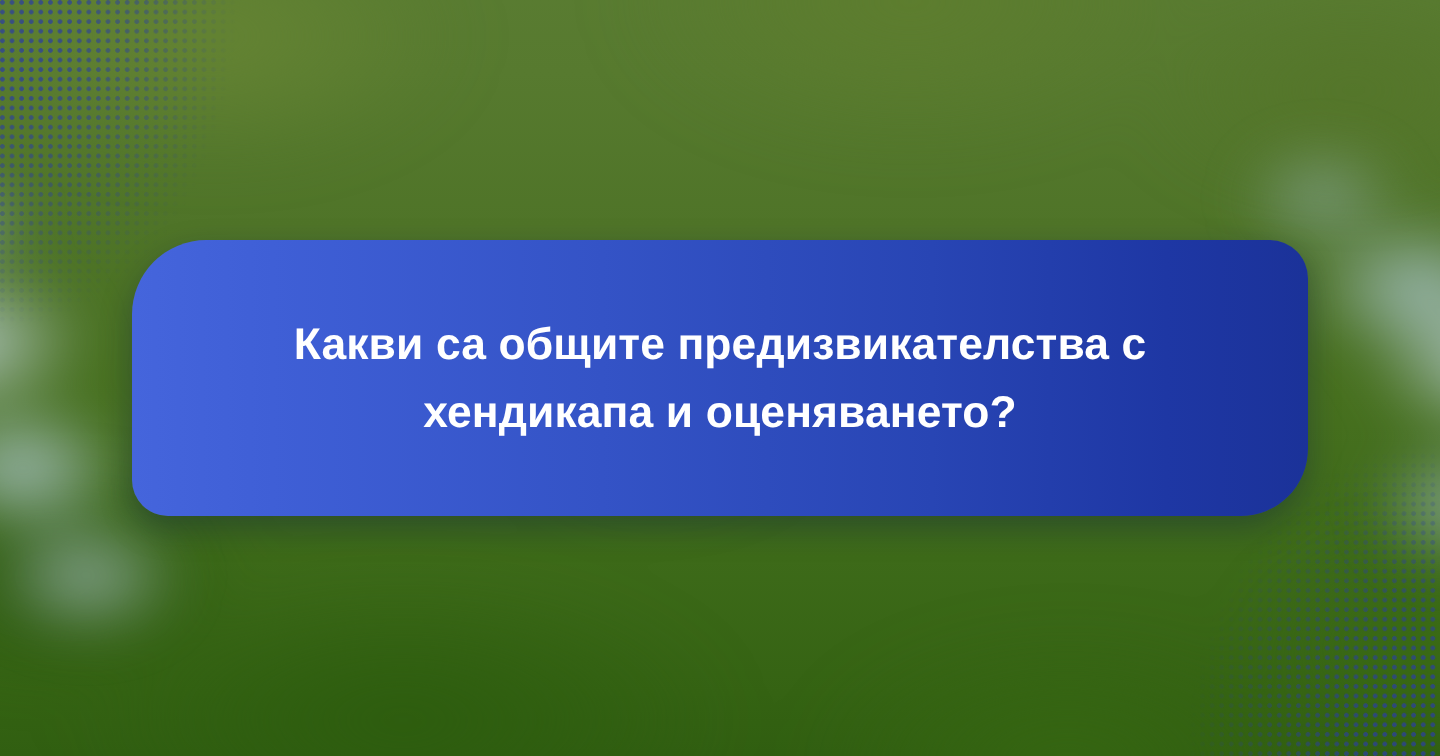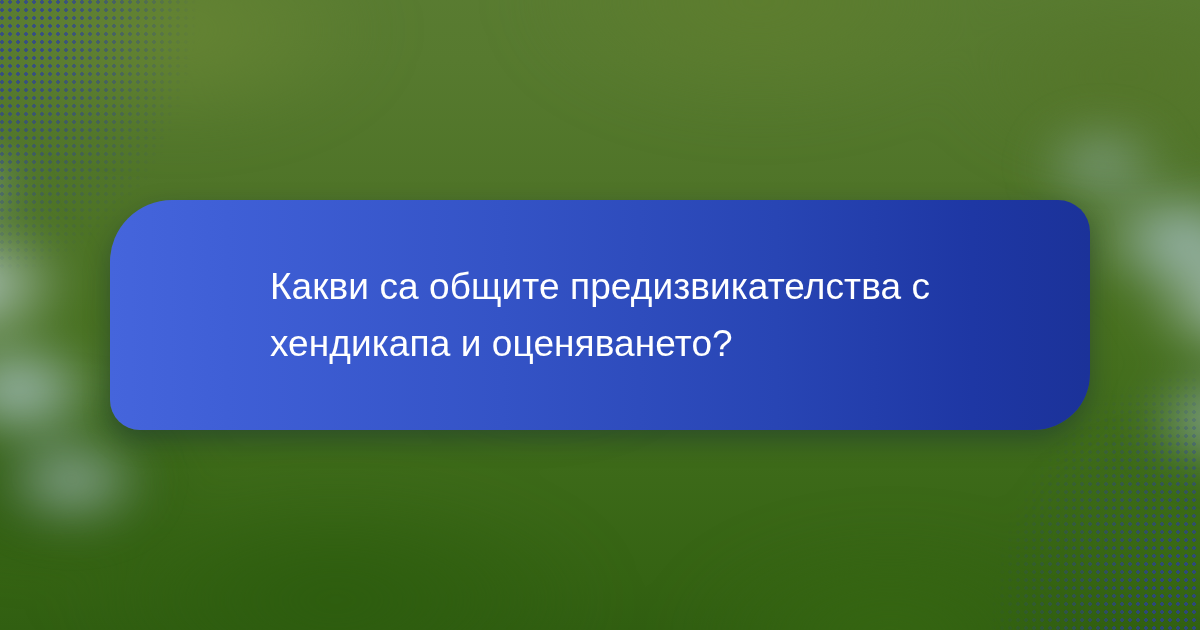--- a/index.html
+++ b/index.html
@@ -106,22 +106,23 @@
     justify-content: center;
     box-sizing: border-box;
     padding: 0 70px;
   }
 
   #quote-text {
     margin: 0;
     color: #ffffff;
     font-family: "Liberation Sans", sans-serif;
     font-size: 37px;
-    font-weight: 400;
+    font-weight: 700;
     line-height: 57px;
+    text-align: center;
     letter-spacing: 0.1px;
     white-space: pre-line;
   }
 </style>
 </head>
 <body>
 
 <div id="stage">
 
   <div class="bg-layer bg-base"></div>

